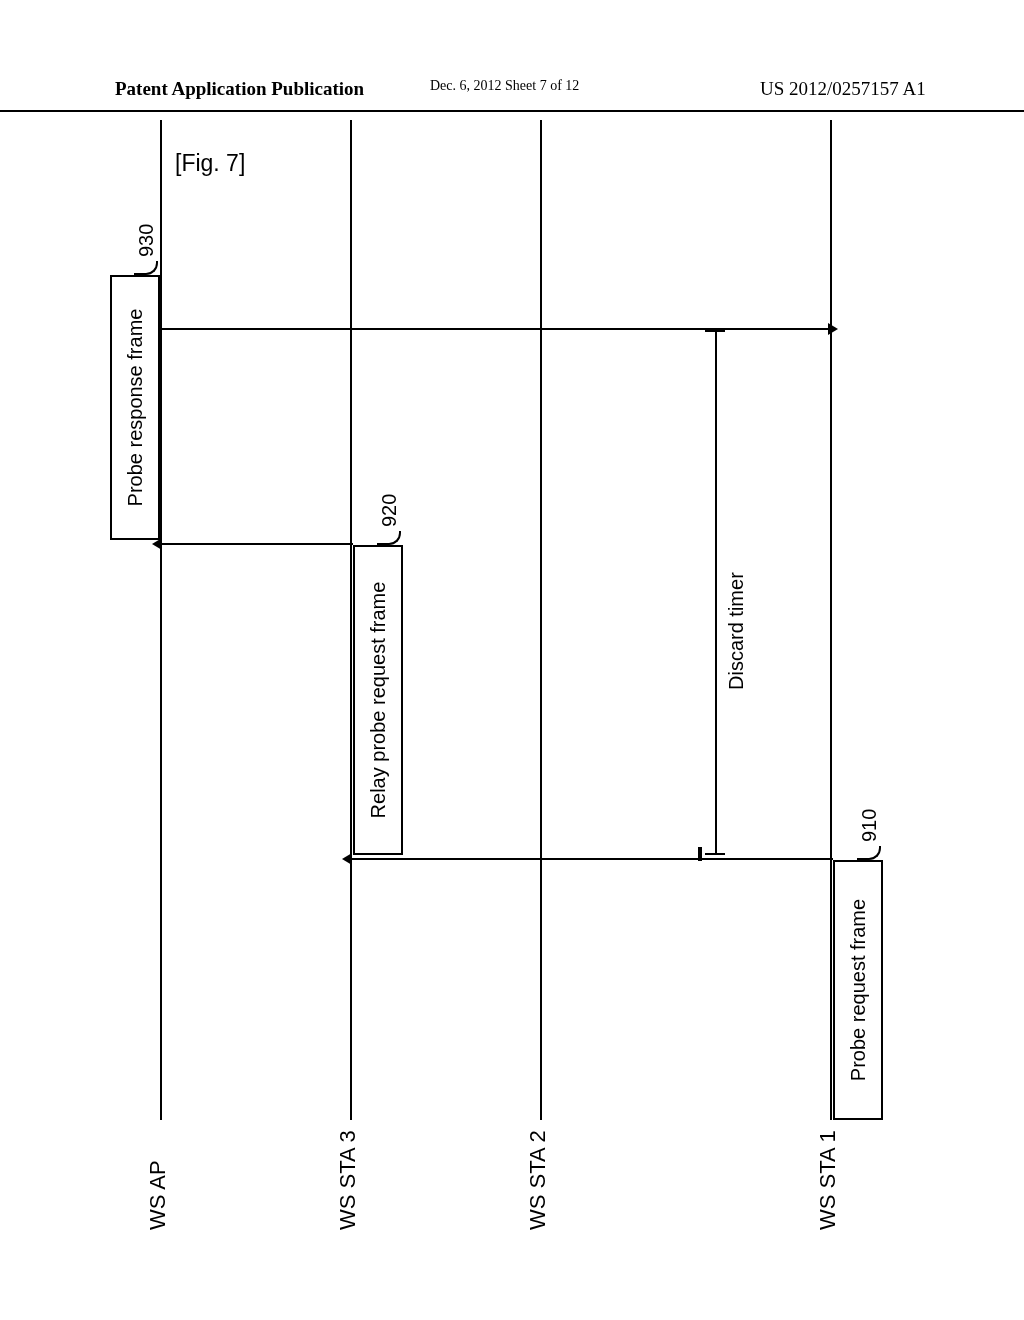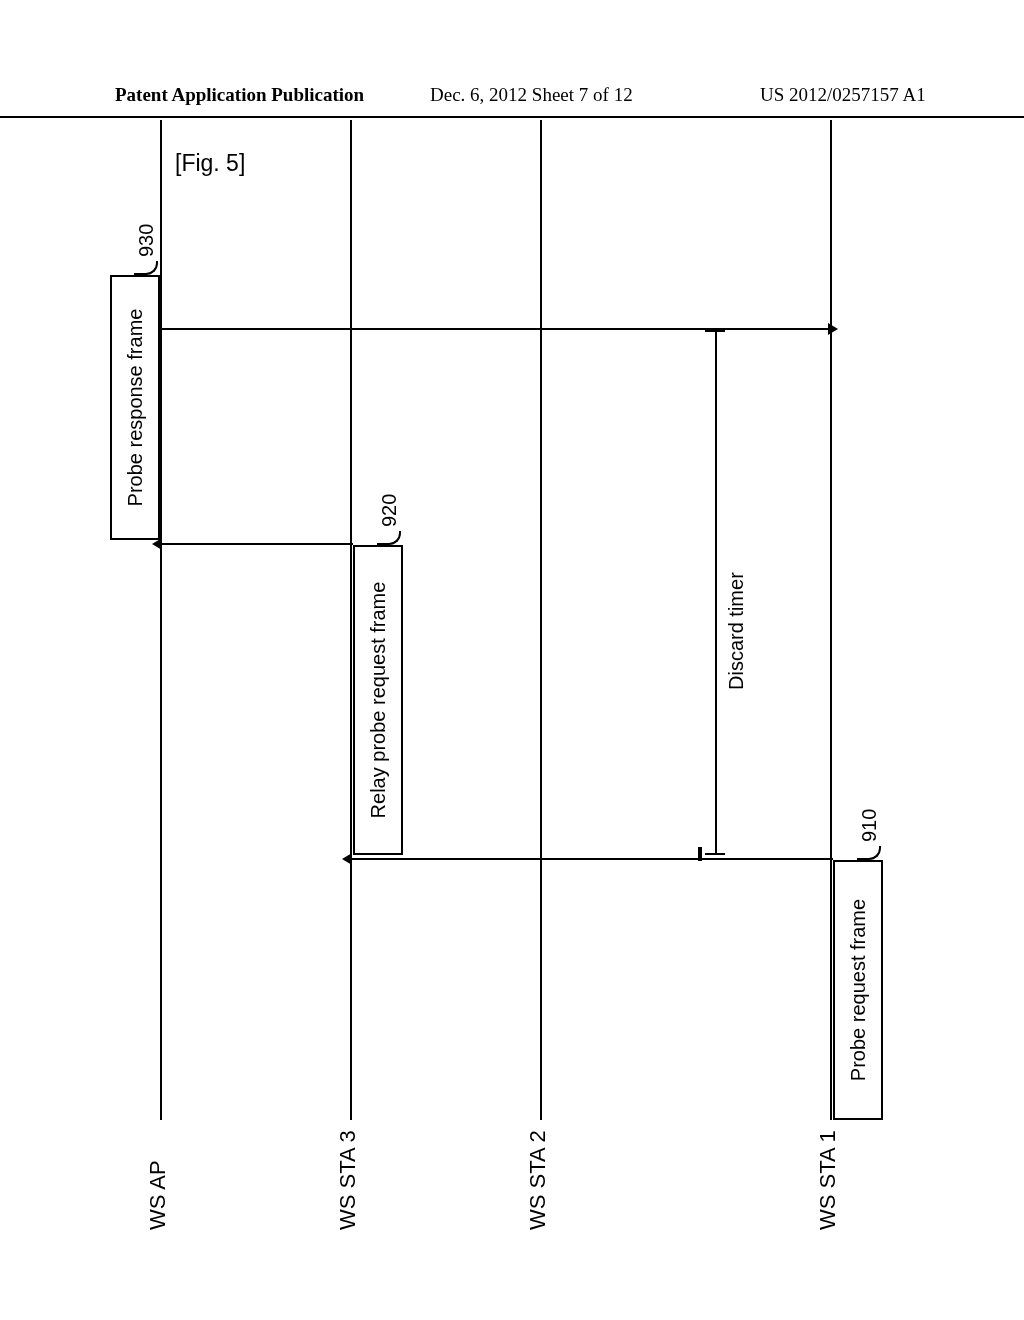--- a/index.html
+++ b/index.html
@@ -5,38 +5,38 @@
   * { margin: 0; padding: 0; box-sizing: border-box; }
   body {
     width: 1024px;
     height: 1320px;
     background: white;
     font-family: "Times New Roman", serif;
     position: relative;
   }
   .header {
     position: absolute;
-    top: 84px;
+    top: 78px;
     left: 0;
     width: 1024px;
     height: 34px;
     border-bottom: 2px solid black;
   }
   .header-left {
     position: absolute;
     left: 115px;
     top: 0;
     font-weight: bold;
     font-size: 19px;
   }
   .header-center {
     position: absolute;
     left: 430px;
     top: 0;
-    font-size: 19px;
+    font-size: 14px;
     text-align: right;
   }
   .header-right {
     position: absolute;
     left: 760px;
     top: 0;
     font-size: 19px;
   }
   .fig-label {
     position: absolute;
@@ -137,21 +137,21 @@
 </style>
 </head>
 <body>
 
 <div class="header">
   <div class="header-left">Patent Application Publication</div>
   <div class="header-center">Dec. 6, 2012  Sheet 7 of 12</div>
   <div class="header-right">US 2012/0257157 A1</div>
 </div>
 
-<div class="fig-label">[Fig. 5]</div>
+<div class="fig-label">[Fig. 7]</div>
 
 <div class="diagram-container">
 
   <div class="lane-label" style="left:-240px; top:145px;">WS AP</div>
   <div class="lane-label" style="left:-240px; top:335px;">WS STA 3</div>
   <div class="lane-label" style="left:-240px; top:525px;">WS STA 2</div>
   <div class="lane-label" style="left:-240px; top:815px;">WS STA 1</div>
 
   <div class="hline" style="left:-130px; top:160px; width:1000px;"></div>
   <div class="hline" style="left:-130px; top:350px; width:1000px;"></div>

